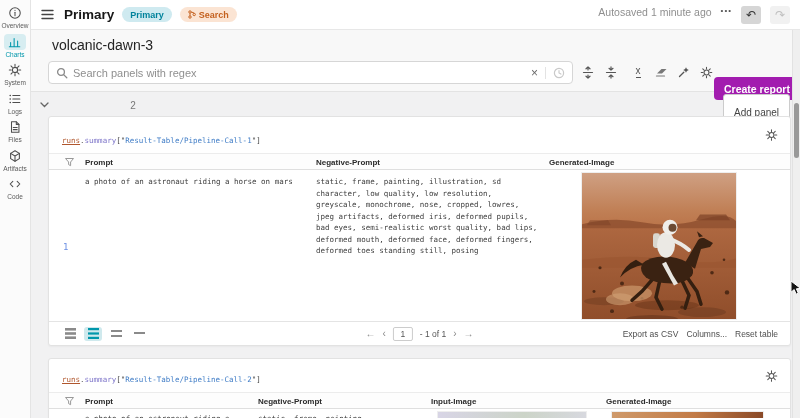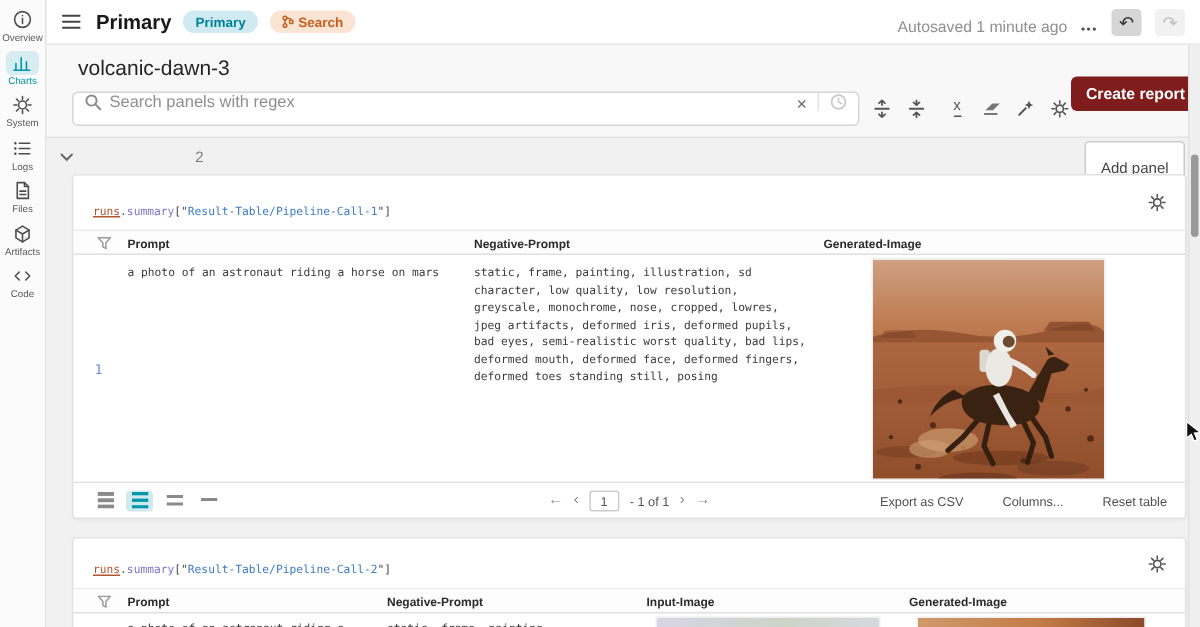--- a/index.html
+++ b/index.html
@@ -20,44 +20,44 @@
   .active .sideicon { stroke:#0097ab; }
 
   
   .topbar { position:absolute; left:31px; right:0; top:0; height:30px; background:#fff;
             border-bottom:1px solid #e7e7e7; display:flex; align-items:center; padding:0 10px; gap:8px; z-index:5; }
   .hamburger { display:flex; align-items:center; cursor:pointer; }
   .title { font-size:13.5px; font-weight:bold; color:#181818; margin-left:2px; }
   .badge { font-size:9px; font-weight:bold; padding:2.5px 8px; border-radius:9px; display:inline-flex; align-items:center; gap:3px; }
   .badge.b-primary { background:#cfeaf0; color:#00829b; }
   .badge.b-draft   { background:#fbe4d3; color:#c4611f; }
-  .top-right { margin-left:auto; display:flex; align-items:flex-end; gap:9px; }
+  .top-right { margin-left:auto; display:flex; align-items:flex-start; gap:9px; }
   .autosaved { font-size:10.5px; color:#8f8f8f; }
   .dots { font-size:8px; color:#555; letter-spacing:1px; cursor:pointer; }
   .iconbtn { width:20px; height:18px; border-radius:3px; display:flex; align-items:center; justify-content:center;
              font-size:12px; line-height:1; cursor:pointer; }
   .undo { background:#d6d6d6; color:#333; }
   .redo { background:#f1f1f1; color:#bfbfbf; }
   .publish { font-size:11px; font-weight:bold; color:#2f2f2f; background:#fafafa; border:1px solid #dcdcdc;
              border-radius:3px; padding:4px 10px; cursor:pointer; white-space:nowrap; }
 
   
   .content { position:absolute; left:31px; right:0; top:30px; bottom:0; }
   .strip { position:absolute; left:0; top:0; width:769px; height:62px; background:#f8f8f8; border-bottom:1px solid #e3e3e3; }
   .runname { position:absolute; left:21px; top:7px; font-size:14px; color:#242424; }
   .search-box { position:absolute; left:17px; top:31px; width:525px; height:23px; background:#fff;
-                border:1px solid #d6d6d6; border-radius:4px; display:flex; align-items:flex-start; padding:0 7px; }
+                border:1px solid #d6d6d6; border-radius:4px; display:flex; align-items:center; padding:0 7px; }
   .search-box input { flex:1; border:none; outline:none; font-size:11px; color:#333; background:transparent;
                       font-family:"Liberation Sans",sans-serif; }
   .search-box input::placeholder { color:#8f8f8f; }
   .clear-x { font-size:12px; color:#6b6b6b; cursor:pointer; padding:0 5px; }
   .hist-seg { border-left:1px solid #e3e3e3; padding-left:7px; margin-left:2px; display:flex; align-items:center; cursor:pointer; }
   .tool-ic { position:absolute; top:33px; width:18px; height:18px; display:flex; align-items:center; justify-content:center; cursor:pointer; }
   .xaxis-glyph { font-size:10px; color:#555; border-bottom:1.3px solid #555; line-height:1; padding-bottom:1px; }
-  .create-btn { position:absolute; left:683px; top:21px; height:23px; background:#7f1d1d; color:#fff;
+  .create-btn { position:absolute; left:683px; top:47px; height:23px; background:#a21caf; color:#fff;
                 font-size:10.5px; font-weight:bold; border:none; border-radius:4px; padding:0 10px; cursor:pointer; }
 
   .section-row { position:absolute; left:0; top:64px; width:760px; height:22px; display:flex; align-items:center; }
   .sec-chev { margin-left:9px; display:flex; align-items:center; cursor:pointer; }
   .sec-title { font-size:11px; font-weight:bold; color:#333; margin-left:6px;margin-top:33px; }
   .sec-count { font-size:10px; color:#777; margin-left:10px; }
   .addpanel { position:absolute; left:692px; top:0; height:19px; background:#fff; border:1px solid #ccc;
               border-radius:3px; font-size:10px; color:#444; padding:12px 10px; cursor:pointer; }
 
   
@@ -84,21 +84,21 @@
            display:flex; align-items:center; padding:0 12px; }
   .density { display:flex; gap:5px; align-items:center; }
   .dbtn { width:18px; height:14px; border-radius:3px; display:flex; align-items:center; justify-content:center; cursor:pointer; }
   .dbtn.active { background:#cfe9ed; }
   .pager { position:absolute; left:50%; transform:translateX(-50%); display:flex; align-items:center; gap:7px;
            font-size:8.5px; color:#777; }
   .pager .pg-ar { cursor:pointer; font-size:10px; color:#8a8a8a; }
   .pageinput { width:20px; height:14px; border:1px solid #ccc; border-radius:2px; text-align:center;
                font-size:8.5px; color:#555; font-family:"Liberation Sans",sans-serif; }
   .range { color:#555; }
-  .flinks { margin-left:auto; display:flex; gap:26px; font-size:8.5px; color:#4f4f4f;text-align:right; }
+  .flinks { margin-left:auto; display:flex; gap:8px; font-size:8.5px; color:#4f4f4f;text-align:right; }
   .flink { cursor:pointer; white-space:nowrap; }
 
   
   .sb-track { position:absolute; left:761px; top:0; bottom:0; width:8px; background:#efefef; border-left:1px solid #e2e2e2; }
   .sb-thumb { position:absolute; left:762.5px; top:73px; width:5px; height:55px; background:#999; border-radius:2.5px; cursor:pointer; }
   .cursor { position:absolute; left:759px; top:250px; z-index:20; pointer-events:none; }
 </style>
 </head>
 <body>
 

